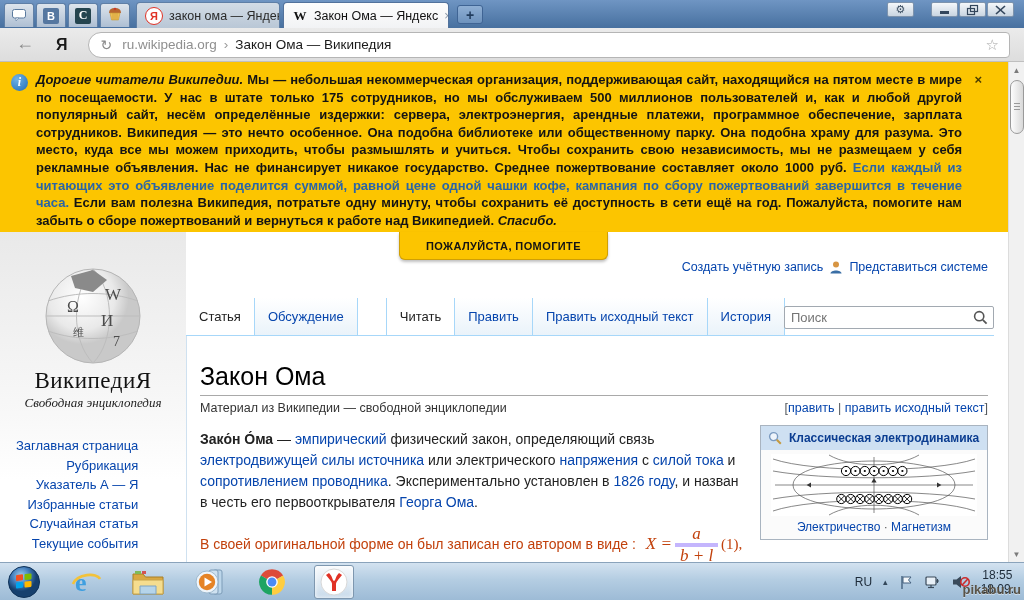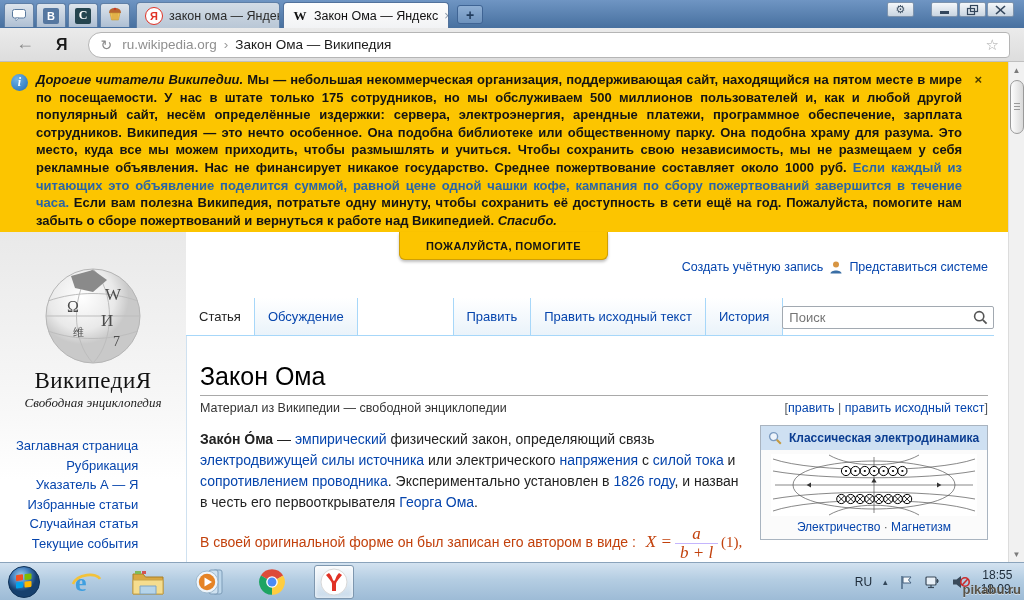--- a/index.html
+++ b/index.html
@@ -103,21 +103,21 @@
   .infobox-hd{background:#cee0f2;padding:5px 7px;display:flex;align-items:center;gap:7px;}
   .infobox-hd a{color:#0b3d91;font-size:12px;font-weight:bold;text-decoration:none;}
   .infobox-img{display:block;background:#fff;margin:4px auto 2px auto;}
   .infobox-ft{text-align:center;font-size:12px;padding:2px 0 5px 0;color:#555;}
   .infobox-ft a{color:#0645ad;text-decoration:none;}
   .lead{margin:14px 0 0 0;font-size:14px;line-height:21px;color:#222;}
   .lead a{color:#0645ad;text-decoration:none;}
   .formula-row{margin-top:12px;font-size:14px;color:#c2410c;}
   .math{font-family:"Liberation Serif",serif;font-style:italic;font-size:17px;margin-left:6px;}
   .frac{display:inline-block;vertical-align:middle;text-align:center;margin:0 3px;line-height:1.05;}
-  .frac .den{border-top:1px solid #c4b5fd;display:block;padding:0 5px;font-family:Liberation Serif, serif;}
+  .frac .den{border-top:4px solid #c4b5fd;display:block;padding:0 5px;font-family:Liberation Serif, serif;}
   .frac .num{display:block;}
   .mref{font-style:normal;font-size:15px;}
 
   
   .scrollbar{width:16px;background:#f1f1f1;border-left:1px solid #dcdcdc;position:relative;box-sizing:border-box;}
   .sb-btn{position:absolute;left:0;width:15px;height:16px;color:#7a7a7a;font-size:8px;display:flex;align-items:center;justify-content:center;}
   .sb-up{top:0;}
   .sb-down{bottom:0;}
   .sb-thumb{position:absolute;left:1px;top:18px;width:12px;height:52px;border:1px solid #9a9a9a;border-radius:7px;
     background:linear-gradient(90deg,#fdfdfd,#d9d9d9);}
@@ -277,20 +277,21 @@
             <circle cx="6" cy="3.6" r="3" fill="#d79543"></circle>
               <path d="M0.5,12.5 C0.5,8.5 11.5,8.5 11.5,12.5 Z" fill="#3a6ea5"></path>
           </svg>
           <a href="#">Представиться системе</a>
         </div>
 
         <div class="tabs-row">
           <div class="vtab sel first">Статья</div>
           <div class="vtab">Обсуждение</div>
           <div class="tab-gap"></div>
+          <div class="vtab sel">Читать</div>
           <div class="vtab">Править</div>
           <div class="vtab">Править исходный текст</div>
           <div class="vtab">История</div>
           <div class="searchbox">
             <input type="text" placeholder="Поиск" style="">
             <svg class="mag" width="15" height="15" viewBox="0 0 15 15">
               <circle cx="6.2" cy="6.2" r="4.6" fill="none" stroke="#555" stroke-width="1.6"></circle>
               <line x1="9.8" y1="9.8" x2="13.6" y2="13.6" stroke="#555" stroke-width="1.8"></line>
             </svg>
           </div>

